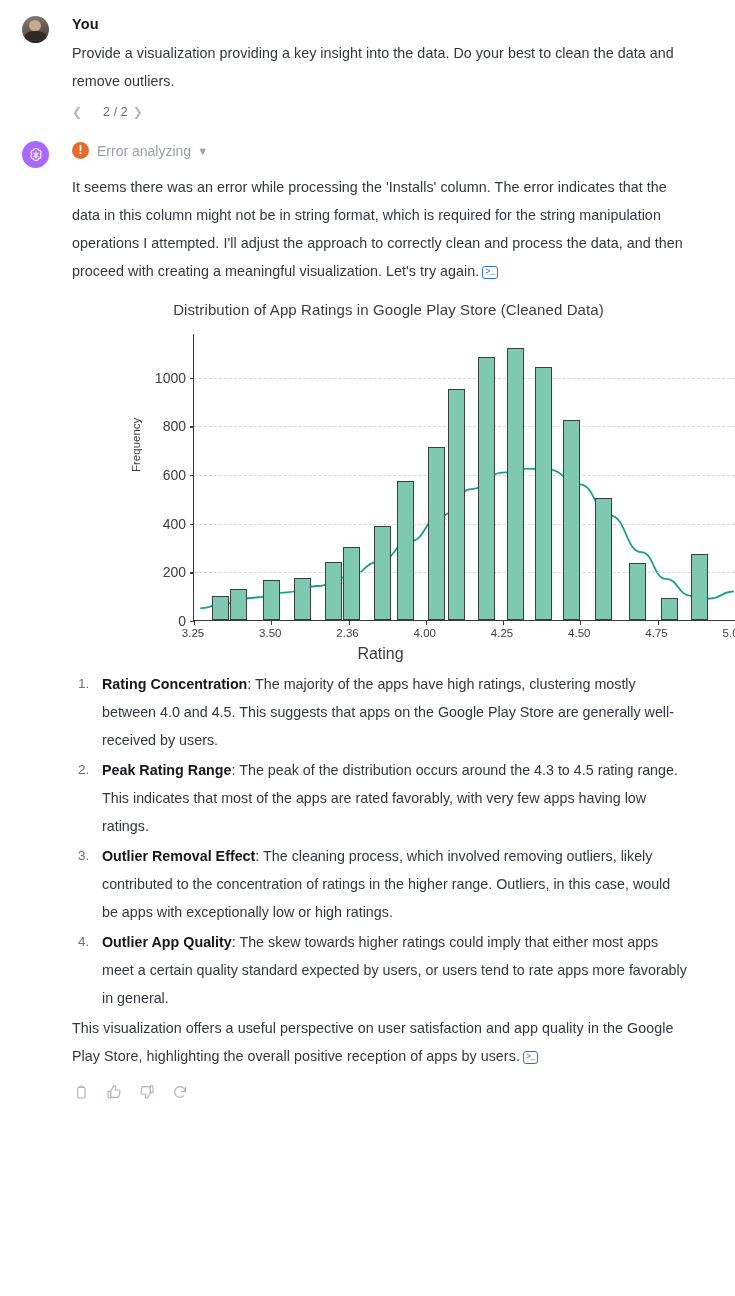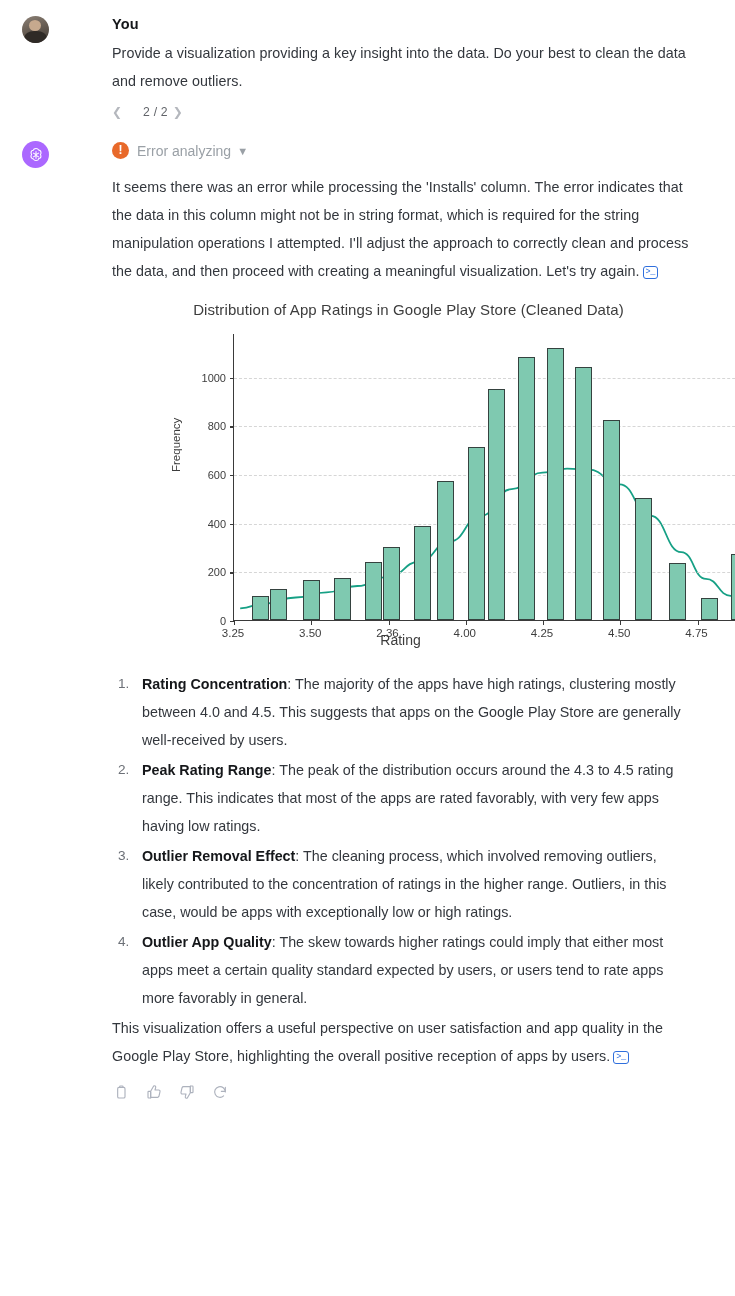--- a/index.html
+++ b/index.html
@@ -9,21 +9,21 @@
     width: 735px;
   }
   body {
     font-family: "Liberation Sans", sans-serif;
     color: #2d333a;
     -webkit-font-smoothing: antialiased;
   }
   .page { width: 735px; min-height: 1296px; position: relative; padding: 0; }
 
   
-  .msg { display: flex; padding: 0 12px 0 22px; gap: 40px; }
+  .msg { display: flex; padding: 0 12px 0 22px; }
   .msg-user { padding-top: 14px; }
   .msg-assistant { padding-top: 20px; }
 
   .avatar-col { width: 40px; flex: 0 0 40px; padding-top: 2px; }
   .body-col { flex: 1 1 auto; padding-left: 10px; padding-right: 34px; }
 
   .avatar {
     width: 27px; height: 27px; border-radius: 50%;
     overflow: hidden; position: relative;
   }
@@ -90,30 +90,30 @@
   }
   .plot-outer { position: relative; height: 330px; }
 
   .ylabel {
     position:absolute; left: 58px; top: 148px;
     transform: rotate(-90deg); transform-origin: left top;
     font-size: 11.5px; color:#3d3d3d; white-space:nowrap;
   }
   .ytick {
     position:absolute; right: 0; transform: translateY(-50%);
-    font-size: 11px; color:#3d3d3d;
+    font-size: 14px; color:#3d3d3d;
   }
   .ytick-col { position:absolute; left:70px; width:44px; top:0; bottom:0; }
   .xtick {
     position:absolute; top: 4px; transform: translateX(-50%);
     font-size: 11.5px; color:#3d3d3d;
   }
   .xlabel {
-    position:absolute; top:9px; width:100%; text-align:center;
-    font-size: 14px; color:#3d3d3d;
+    position:absolute; top:22px; width:100%; text-align:center;
+    font-size: 16px; color:#3d3d3d;
   }
   .xaxis-area { position:absolute; left:0; right:0; }
 
   .plot {
     position:absolute; left:121px; top:10px; width:547px; height:287px;
     border-left: 1.2px solid #3a3a3a;
     border-bottom: 1.2px solid #3a3a3a;
   }
   .grid-h, .grid-v {
     position:absolute; background: transparent;

